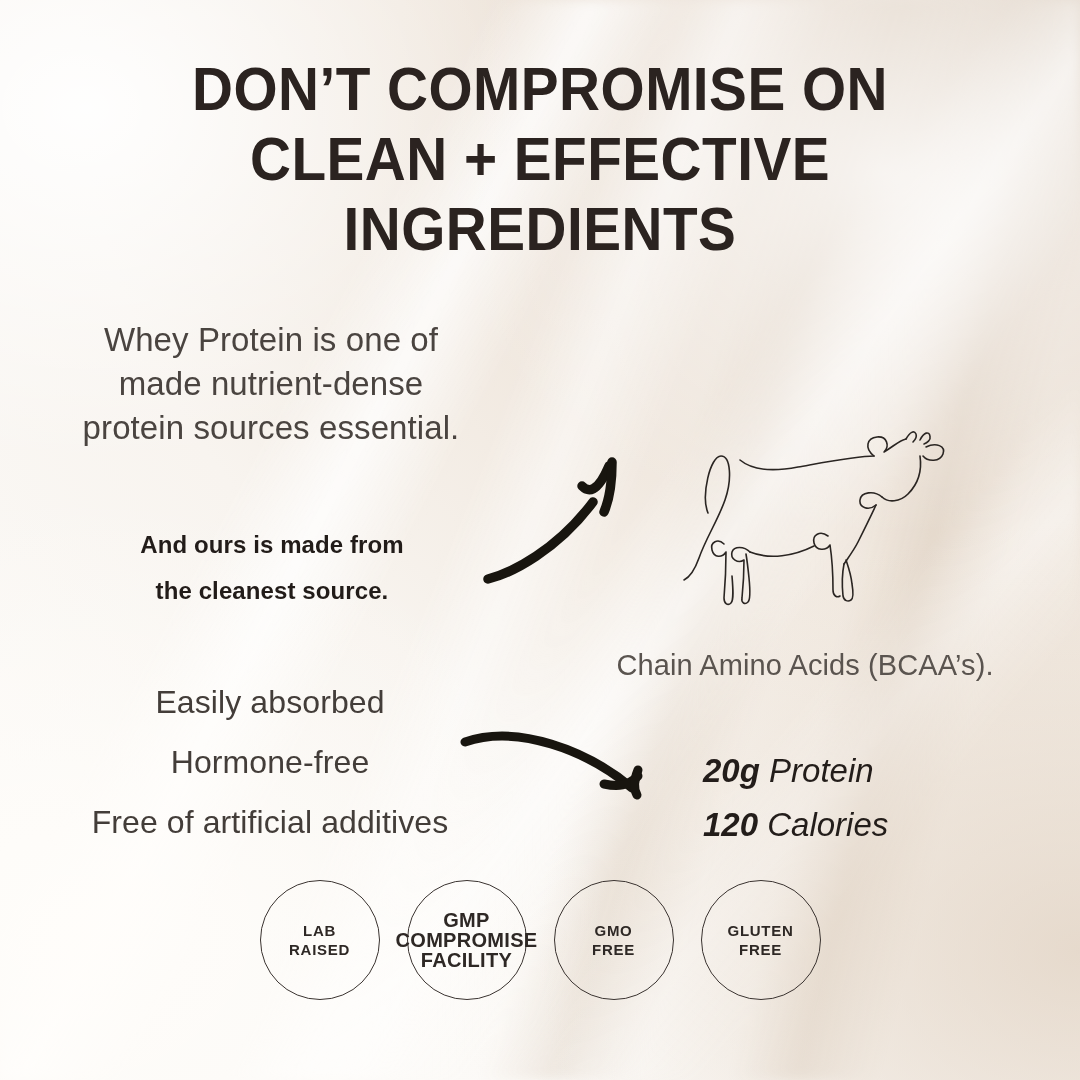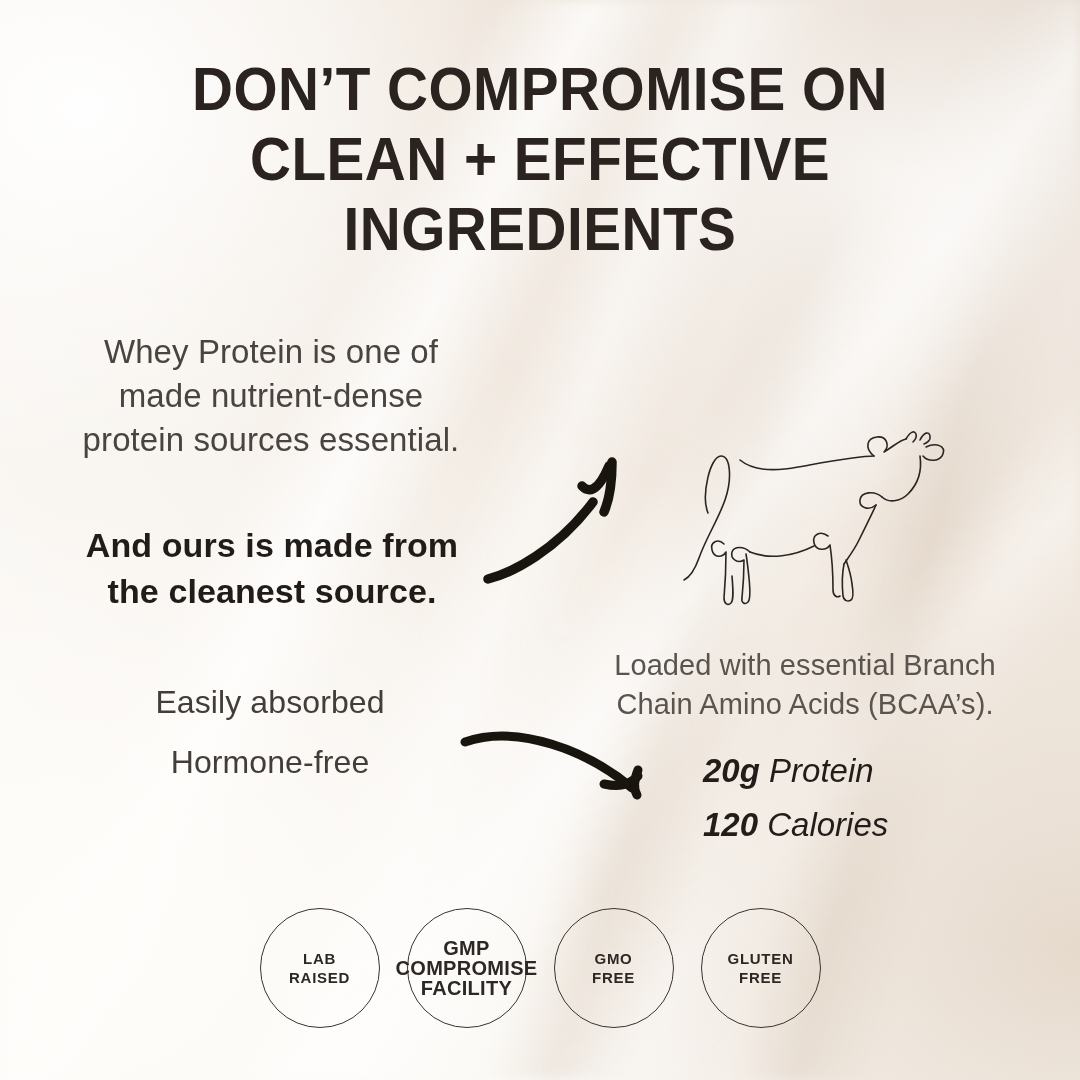--- a/index.html
+++ b/index.html
@@ -72,30 +72,29 @@
   
   .para-light {
     position:absolute;
     left:36px; top:318px; width:470px;
     text-align:center;
     color:#4a4440;
     font-size:33px;
     line-height:44px;
     font-weight:300;
     letter-spacing:.1px;
-    margin-top:12px;
   }
   .para-light span { display:block; }
 
   .para-bold {
     position:absolute;
     left:42px; top:522px; width:460px;
     text-align:center;
     color:#221c19;
-    font-size:34px;
+    font-size:24px;
     line-height:46px;
     font-weight:600;
     letter-spacing:.1px;
   }
   .para-bold span { display:block; }
 
   .benefits {
     position:absolute;
     left:30px; top:672px; width:480px;
     text-align:center;
@@ -152,21 +151,21 @@
 
   
   .arrow-up, .arrow-down { position:absolute; }
   .arrow-up   { left:462px; top:440px;  width:200px; height:160px; }
   .arrow-down { left:432px; top:712px;  width:245px; height:110px; }
   .arrow-up svg, .arrow-down svg { width:100%; height:100%; display:block; }
 
   
   .badges {
     position:absolute;
-    left:0; right:0; top:908px;
+    left:0; right:0; top:880px;
     display:flex;
     justify-content:center;
     gap:27px;
     align-items:flex-end;
   }
   .badge {
     width:120px; height:120px;
     border-radius:50%;
     border:1.4px solid #3a3330;
     display:flex;
@@ -210,20 +209,21 @@
     </div>
 
     <div class="para-bold">
       <span>And ours is made from</span>
       <span>the cleanest source.</span>
     </div>
 
     <div class="benefits">
       <span>Easily absorbed</span>
       <span>Hormone-free</span>
+      <span>Free of artificial additives</span>
     </div>
 
 
     <div class="cow-wrap">
       <svg viewBox="0 0 300 200" fill="none" stroke="#2a2522" stroke-width="1.6" stroke-linecap="round" stroke-linejoin="round">
 
         <path d="M40 95 C33 78 42 38 53 38 C63 38 64 62 57 82
                  C50 102 38 120 31 140 C26 154 20 160 16 162"></path>
 
         <path d="M72 42 C84 52 104 54 130 49 C164 43 190 38 206 38"></path>
@@ -254,21 +254,20 @@
                  C76 156 75 170 74 180 C73 185 77 187 80 184
                  C83 181 82 170 81 160 C80 150 79 142 78 136"></path>
 
         <path d="M56 126 C50 120 42 124 44 132 C46 140 54 140 58 134
                  C58 150 57 168 56 180 C56 186 60 188 63 185
                  C66 182 65 170 64 158"></path>
       </svg>
     </div>
 
     <div class="bcaa">
-      <span>Loaded with essential Branch</span>
       <span>Chain Amino Acids (BCAA’s).</span>
     </div>
 
     <div class="nutrition">
       <div class="row">
         <span class="num">20g</span>
         <span class="lbl">Protein</span>
       </div>
       <div class="row">
         <span class="num">120</span>

